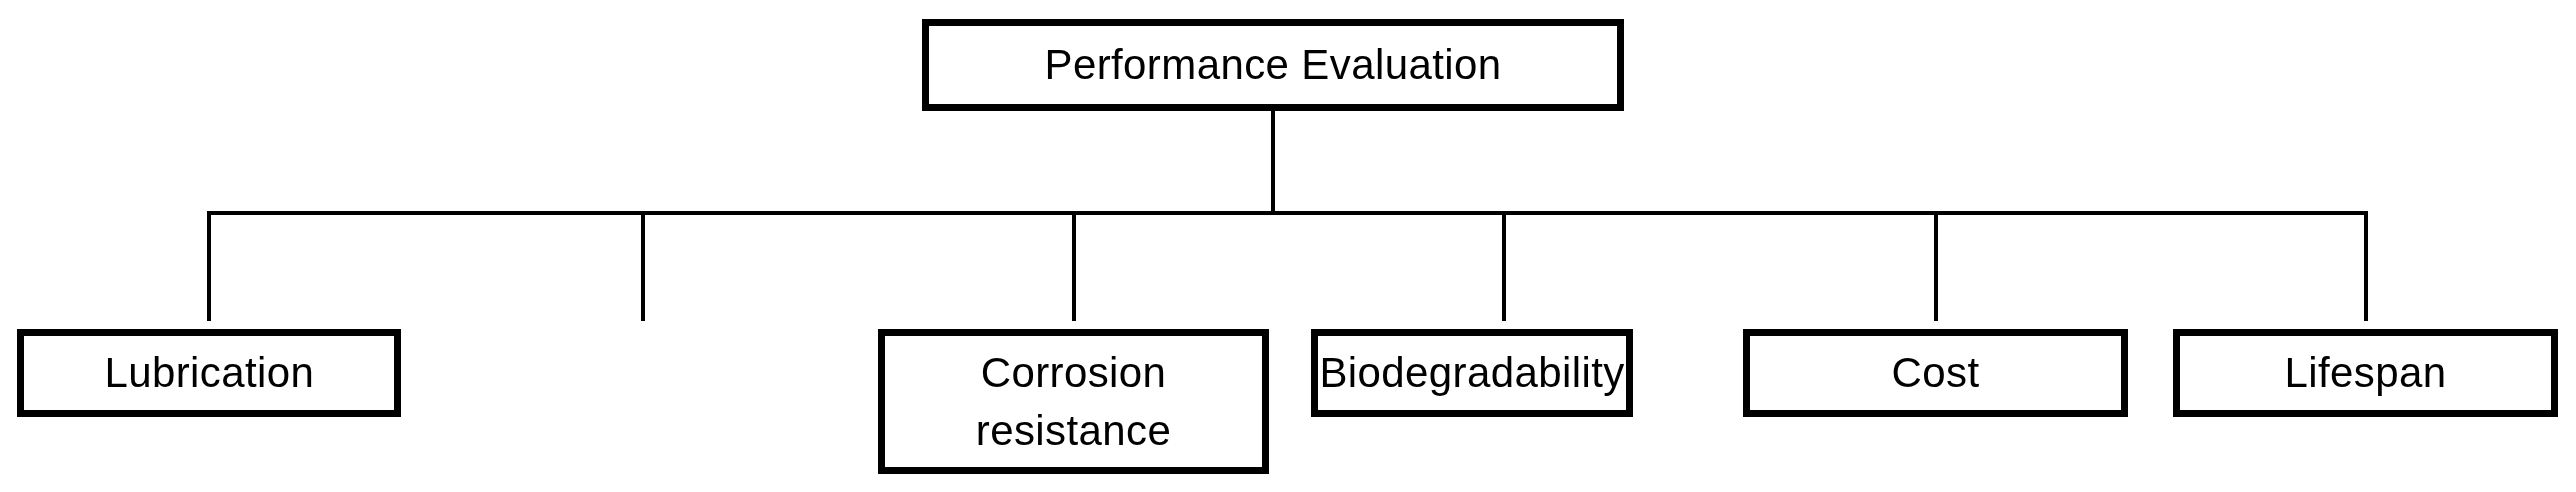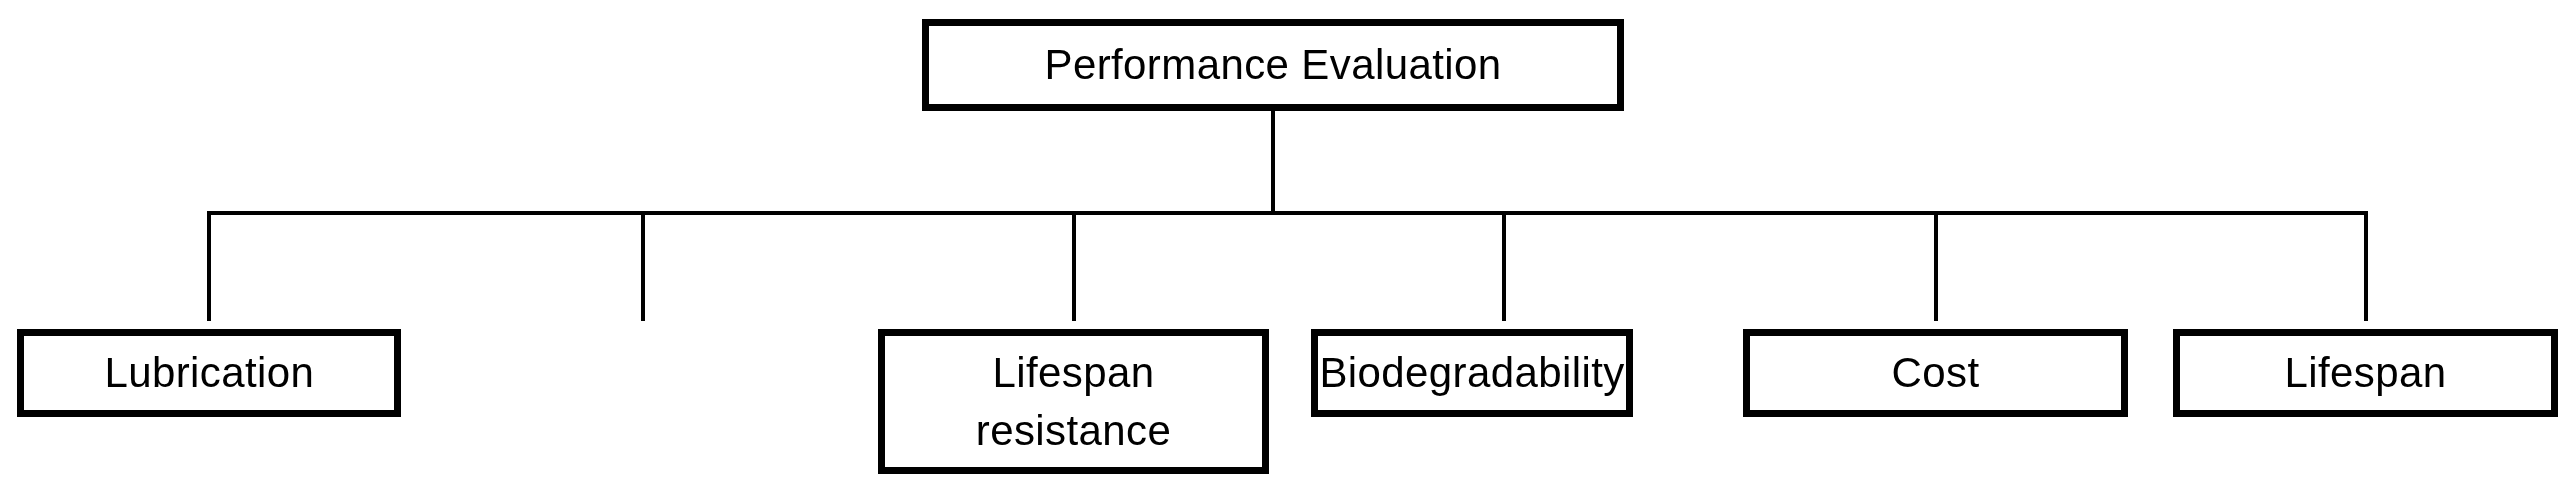--- a/index.html
+++ b/index.html
@@ -71,21 +71,21 @@
   <div class="line stub stub-2"></div>
   <div class="line stub stub-3"></div>
   <div class="line stub stub-4"></div>
   <div class="line stub stub-5"></div>
   <div class="line stub stub-6"></div>
 
   <div class="node child child-1">
     <span class="label">Lubrication</span>
   </div>
   <div class="node child child-3">
-    <span class="label">Lifespan resistance</span>
+    <span class="label">Corrosion resistance</span>
   </div>
   <div class="node child child-4">
     <span class="label">Biodegradability</span>
   </div>
   <div class="node child child-5">
     <span class="label">Cost</span>
   </div>
   <div class="node child child-6">
     <span class="label">Lifespan</span>
   </div>

